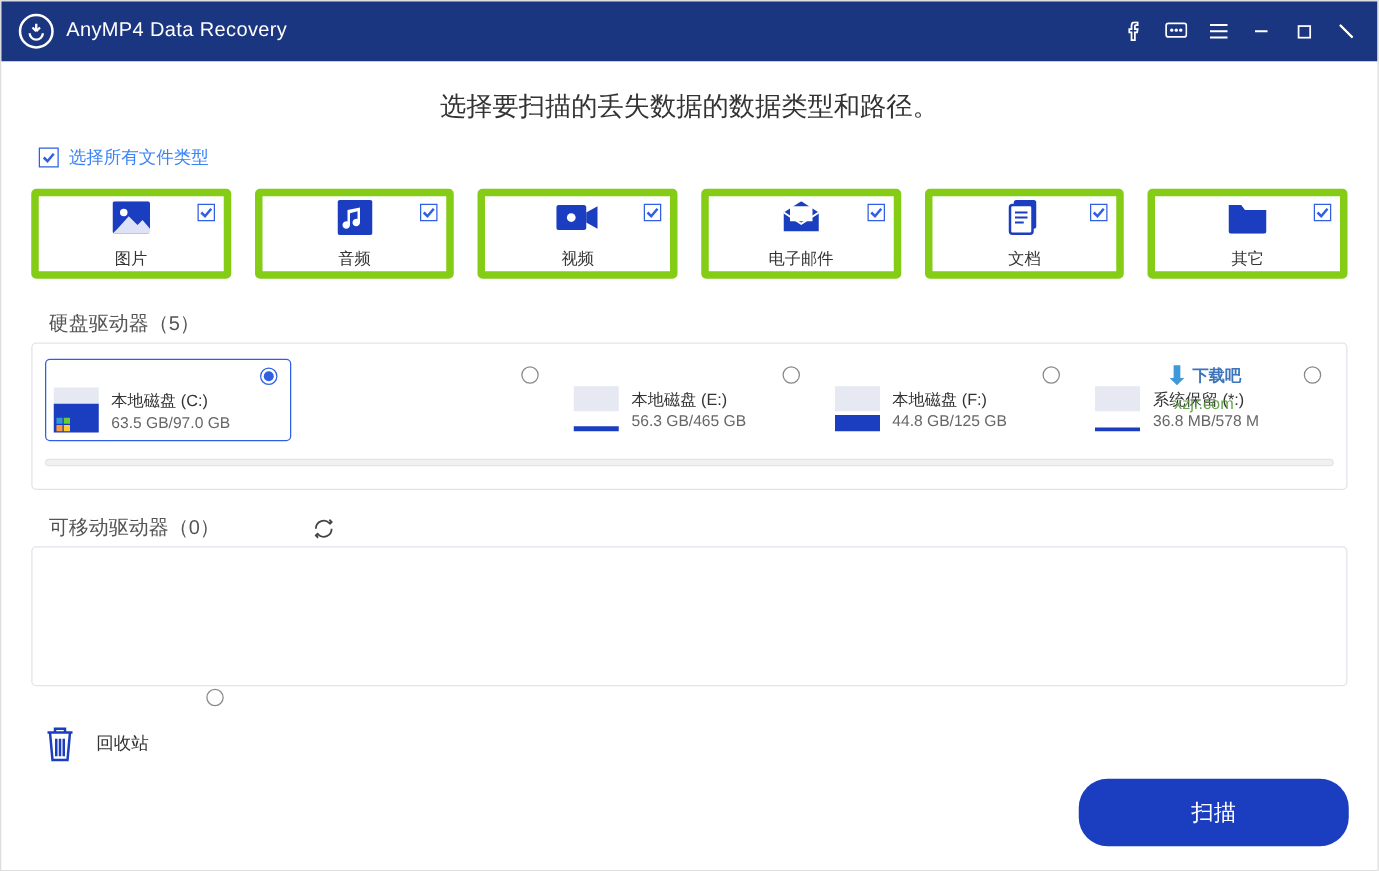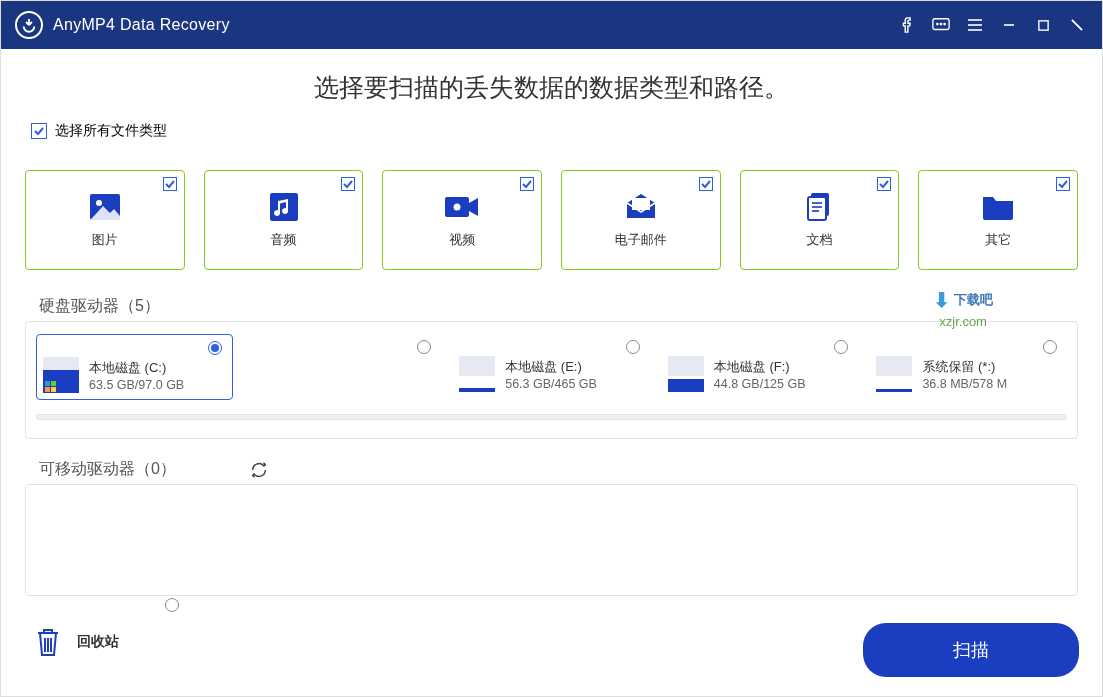--- a/index.html
+++ b/index.html
@@ -9,28 +9,28 @@
 .titlebar { height: 48px; background: #1b3680; color: #fff; display: flex; align-items: center; padding: 0 8px 0 14px; }
 .titlebar .logo { width: 28px; height: 28px; border: 2px solid #fff; border-radius: 50%; display: flex; align-items: center; justify-content: center; margin-right: 10px; font-size: 16px; font-weight: bold; position: relative; }
 .titlebar .logo svg { width:18px; height:18px; }
 .titlebar .title { font-size: 16px; font-weight: 400; letter-spacing: .3px; }
 .titlebar .spacer { flex: 1; }
 .titlebar .winbtn { width: 34px; height: 30px; display: flex; align-items: center; justify-content: center; cursor: pointer; }
 .titlebar .winbtn svg { stroke: #fff; }
 
 
 .main { padding: 22px 24px 0 24px; }
-.heading { text-align: center; font-size: 25px; color: #333; margin-bottom: 18px; }
-
-.select-all-row { display: flex; align-items: center; gap: 8px; margin-left: 6px; margin-bottom: 30px; color: #000000; font-size: 14px; }
+.heading { text-align: center; font-size: 21px; color: #333; margin-bottom: 18px; }
+
+.select-all-row { display: flex; align-items: center; gap: 8px; margin-left: 6px; margin-bottom: 16px; color: #3b82f6; font-size: 14px; }
 .chk { width: 16px; height: 16px; border: 1.6px solid #2f5fe3; display: inline-flex; align-items: center; justify-content: center; cursor: pointer; }
 .chk svg { width: 12px; height: 12px; }
 
 .type-grid { display: flex; gap: 19px; margin-bottom: 26px; }
-.type-card { flex: 1; position: relative; border: 1px solid #84cc16; border-radius: 4px; height: 100px; display: flex; flex-direction: column; align-items: center; justify-content: center; gap: 9px; cursor: pointer; }
+.type-card { flex: 1; position: relative; border: 6px solid #84cc16; border-radius: 4px; height: 72px; display: flex; flex-direction: column; align-items: center; justify-content: center; gap: 9px; cursor: pointer; }
 .type-card .chk { position: absolute; top: 6px; right: 7px; width: 14px; height: 14px; border-width: 1.4px; }
 .type-card .icon { width: 34px; height: 30px; display: flex; align-items: center; justify-content: center; color: #1b3dbf; }
 .type-card .label { font-size: 13px; color: #333; }
 
 .section-label { font-size: 16px; color: #555; margin: 0 0 4px 14px; display:flex; align-items:center; gap:6px;}
 .section-label.rem { margin-top: 0; }
 .refresh-icon { margin-left: 68px; cursor: pointer; width:18px; height:18px; display:inline-flex; align-items:center; justify-content:center; }
 
 .drive-panel { border: 1px solid #e0e3ea; border-radius: 4px; padding: 12px 10px 18px 10px; position: relative; overflow:hidden;}
 .drive-row { display: flex; gap: 12px; }
@@ -45,21 +45,21 @@
 .drive-icon .bar-fg { position:absolute; bottom:0; left:0; right:0; background:#1b3dbf; }
 .drive-icon .winlogo { position:absolute; left:2px; bottom:0px; width:12px; height:12px; }
 .drive-label { font-size: 13px; color: #333; line-height: 1.5; }
 .drive-size { font-size: 12.5px; color: #666; }
 .hscroll { height:6px; background:#f1f1f1; border:1px solid #e4e4e4; border-radius:3px; margin: 14px 0 0 0; position:relative; }
 
 .removable-panel { border: 1px solid #e0e3ea; border-radius: 4px; height: 112px; margin-top: 4px; display:flex; align-items:center; justify-content:center; }
 
 .recycle-row { display:flex; align-items:center; gap:14px; margin-top: 30px; margin-left: 10px; }
 .recycle-icon { width:28px; height:32px; color:#1b3dbf; }
-.recycle-wrap { position:relative; display:flex; align-items:center; gap:14px;font-weight:bold; }
+.recycle-wrap { position:relative; display:flex; align-items:center; gap:14px; }
 
 .scan-btn { position:absolute; right:24px; bottom:20px; width:216px; height:54px; background:#1b3dbf; color:#fff; border:none; border-radius:23px; font-size:18px; cursor:pointer; }
 
 .watermark { position:absolute; right:110px; top:288px; pointer-events:none; opacity:.9; font-size:13px; color:#579c39; display:flex; flex-direction:column; align-items:center; gap:2px;}
 .watermark .dl { display:flex; align-items:center; gap:4px; }
 .watermark .arrow { color:#2a8fd6; font-weight:bold; font-size:20px;}
 </style>
 </head>
 <body>
 

